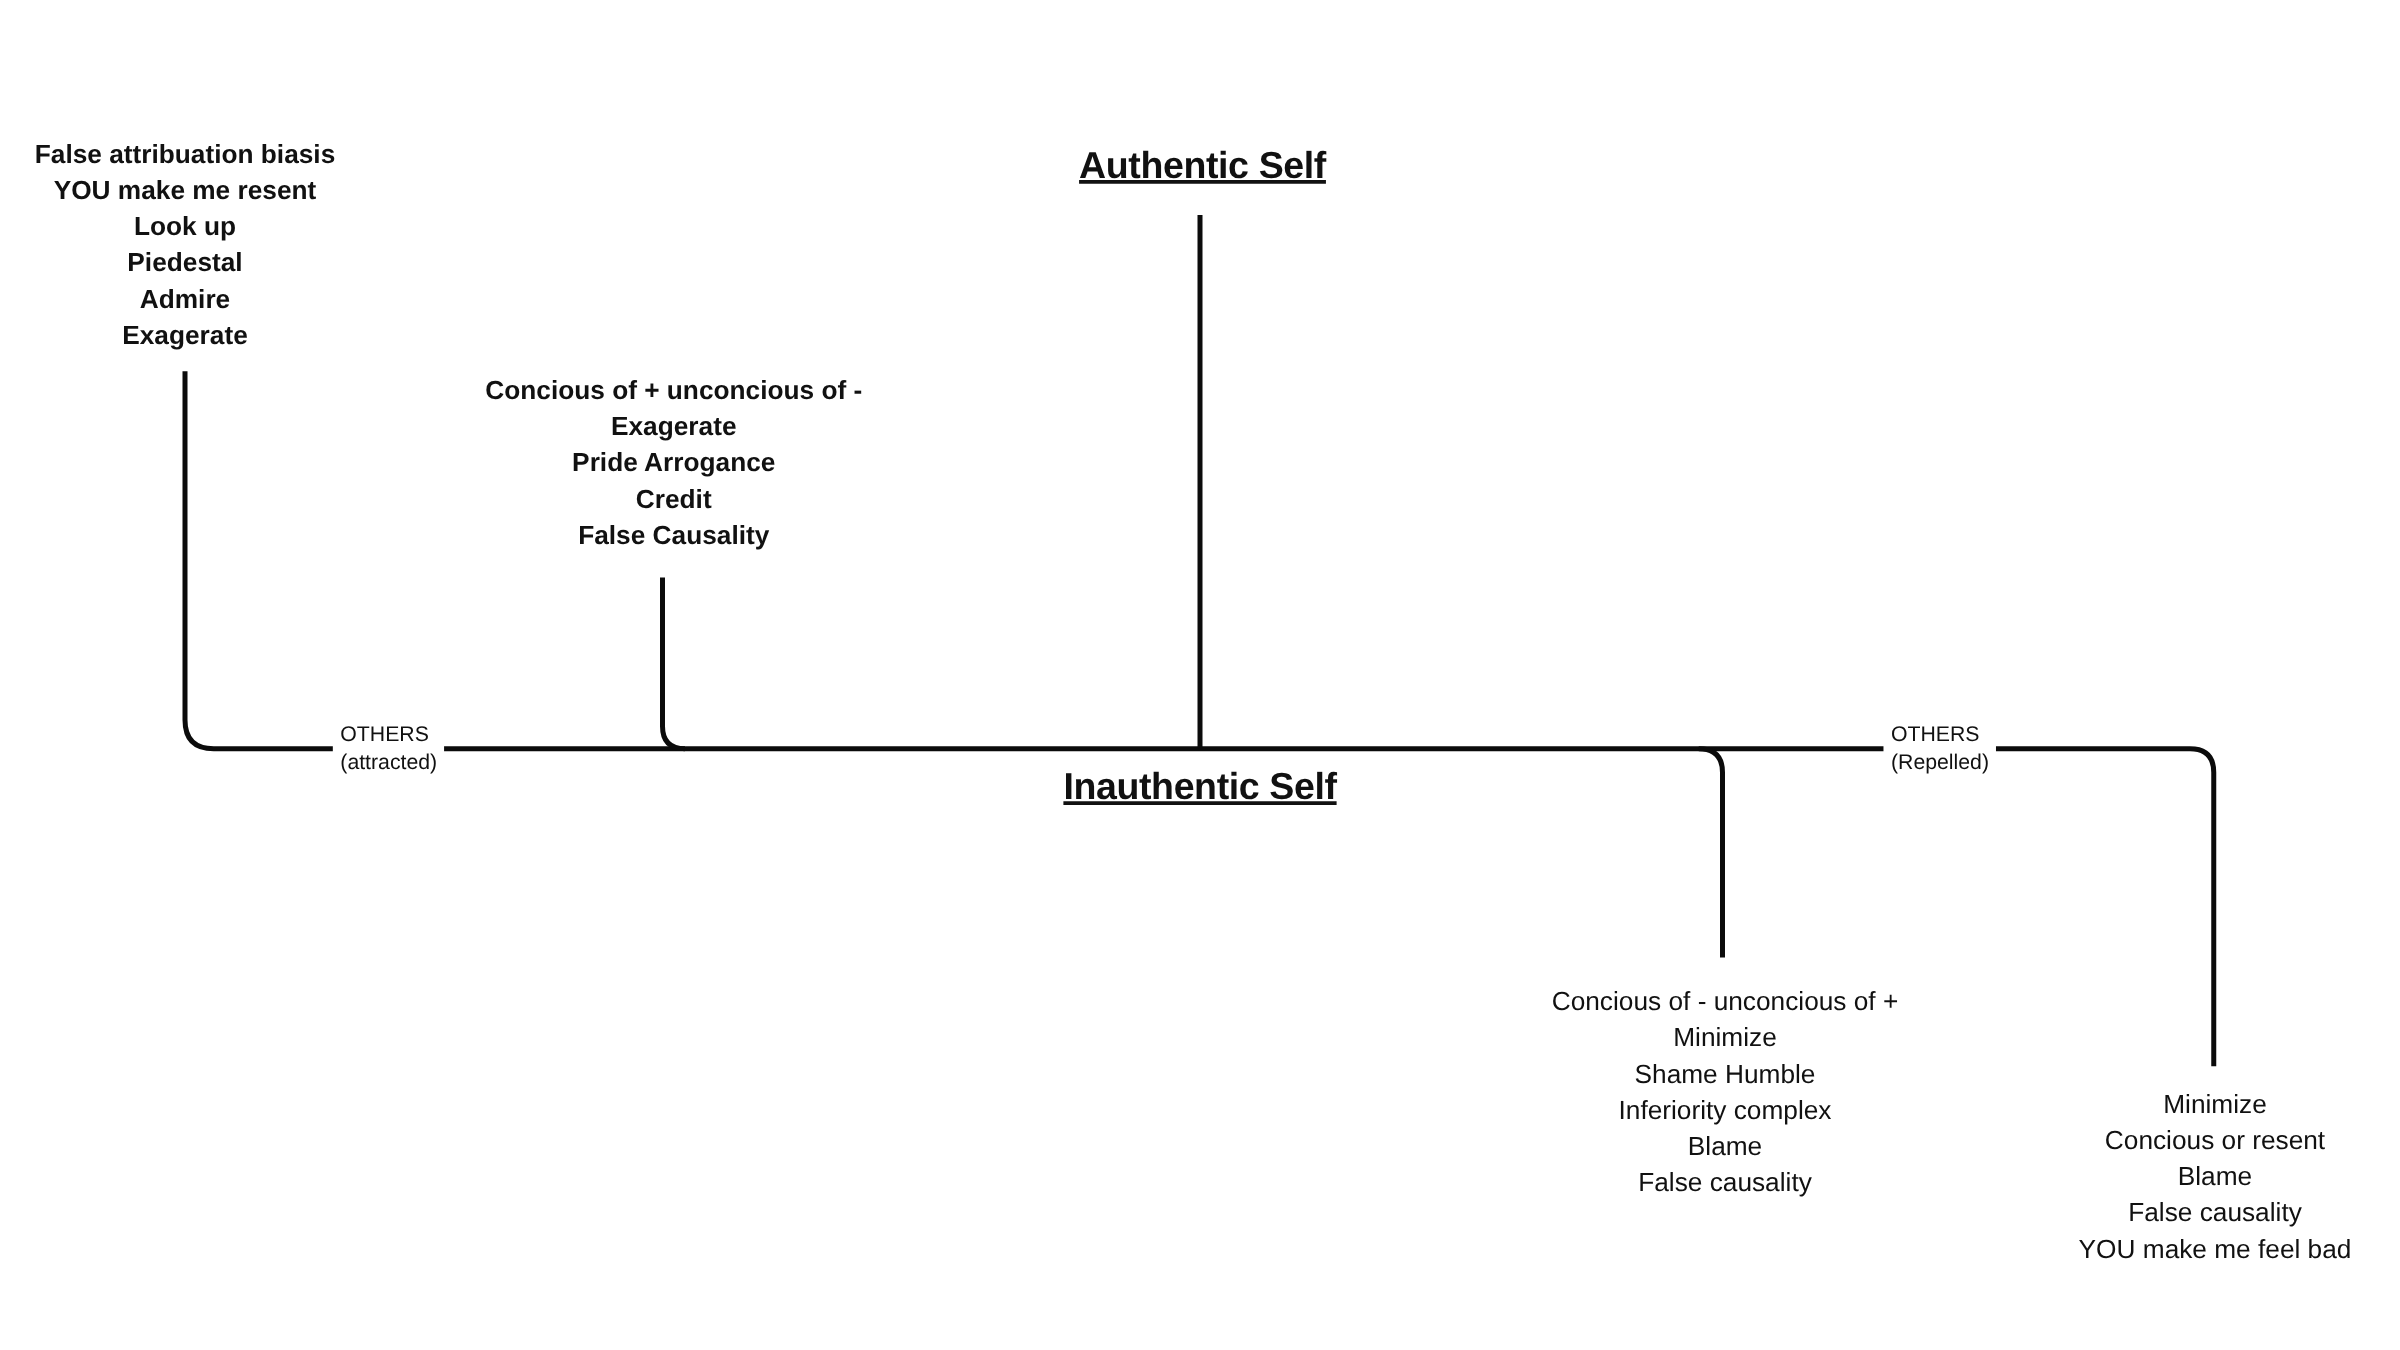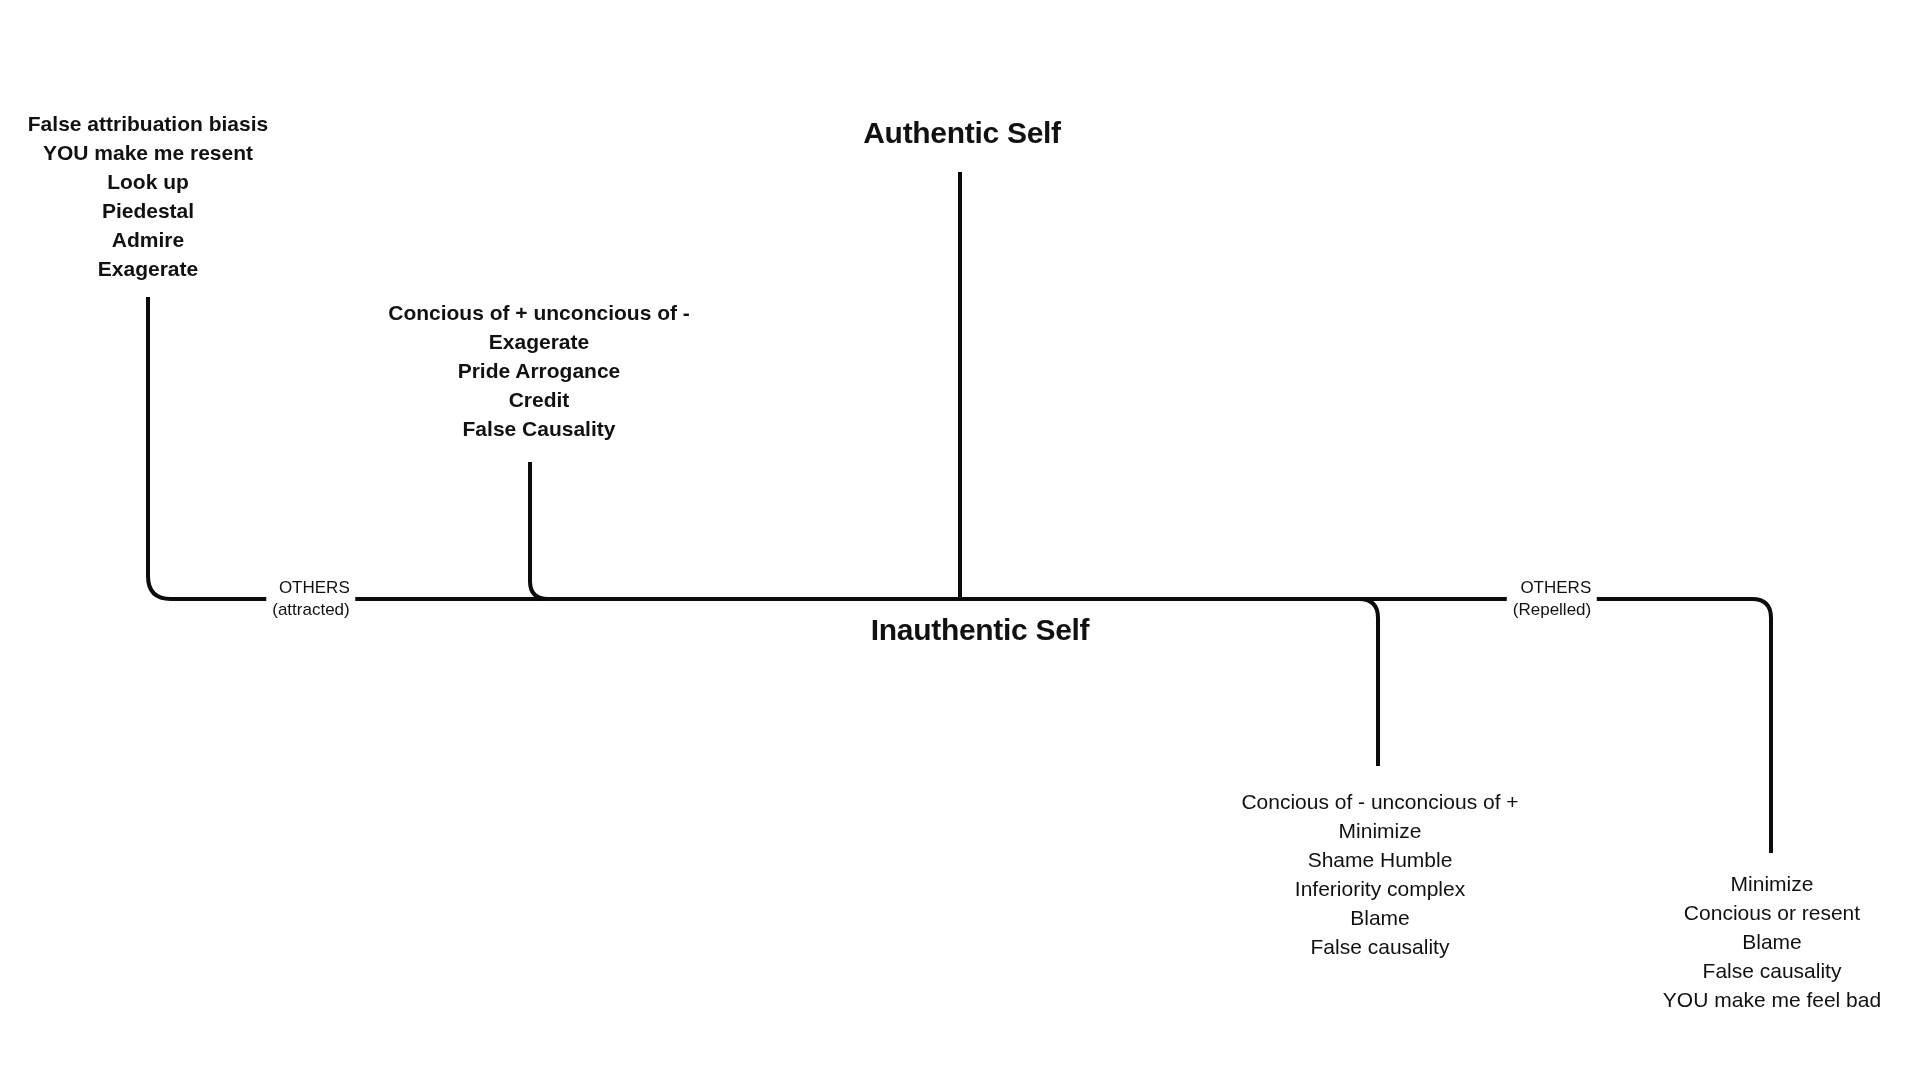--- a/index.html
+++ b/index.html
@@ -34,25 +34,26 @@
   .diagram-title{
     position:absolute;
     transform:translateX(-50%);
     text-align:right;
     font-weight:700;
     font-size:30px;
     line-height:37px;
     letter-spacing:-0.3px;
     white-space:nowrap;
     color:var(--text-color);
+    text-decoration:underline;
   }
   .line-label{
     position:absolute;
     transform:translate(-50%,-50%);
-    text-align:right;
+    text-align:left;
     font-size:17px;
     line-height:22px;
     white-space:nowrap;
     background:var(--bg-color);
     padding:0 6px;
     color:var(--text-color);
   }
 </style>
 </head>
 <body>
@@ -61,21 +62,21 @@
 
   <svg class="connectors" width="1920" height="1080" viewBox="0 0 1920 1080">
     <path d="M 148 297 V 576 Q 148 599 171 599 H 1752 Q 1771 599 1771 618 V 853" fill="none" stroke-width="4" stroke="#0b0b0b"></path>
     <path d="M 530 462 V 581 Q 530 599 548 599" fill="none" stroke-width="4" stroke="#0b0b0b"></path>
     <path d="M 960 172 V 599" fill="none" stroke-width="4" stroke="#0b0b0b"></path>
     <path d="M 1359 599 Q 1378 599 1378 618 V 766" fill="none" stroke-width="4" stroke="#0b0b0b"></path>
   </svg>
 
   <div class="diagram-title" style="left:962px; top:114px;">Authentic Self</div>
 
-  <div class="diagram-title" style="left:960px; top:611px;margin-left:20px;">Inauthentic Self</div>
+  <div class="diagram-title" style="left:960px; top:611px;">Inauthentic Self</div>
 
   <div class="text-block" style="left:148px; top:109px;font-weight:bold;">
       <div>False attribuation biasis</div>
       <div>YOU make me resent</div>
       <div>Look up</div>
       <div>Piedestal</div>
       <div>Admire</div>
       <div>Exagerate</div>
     </div>
 

